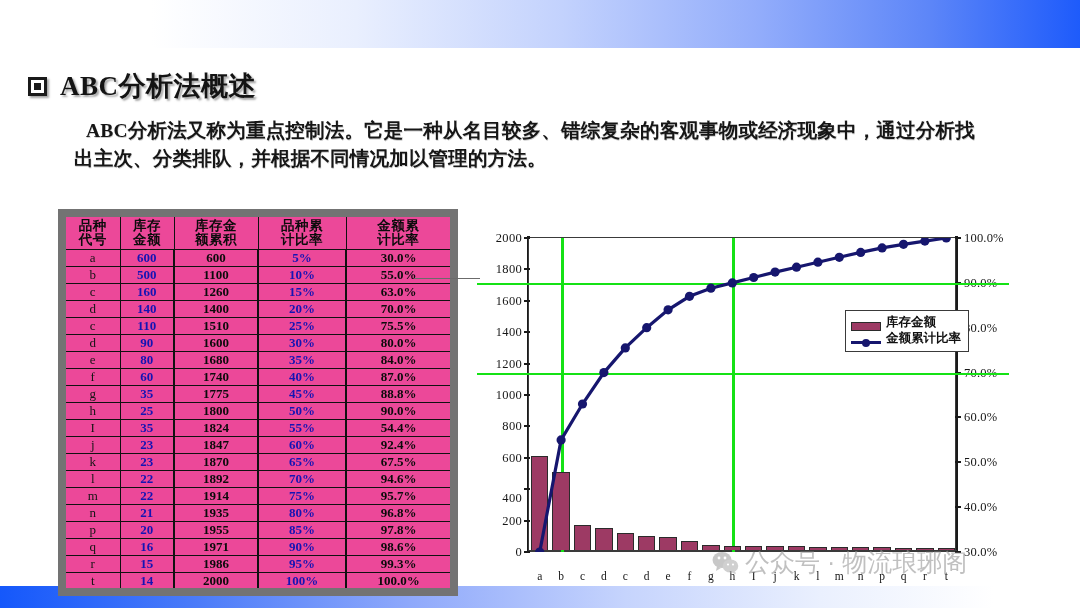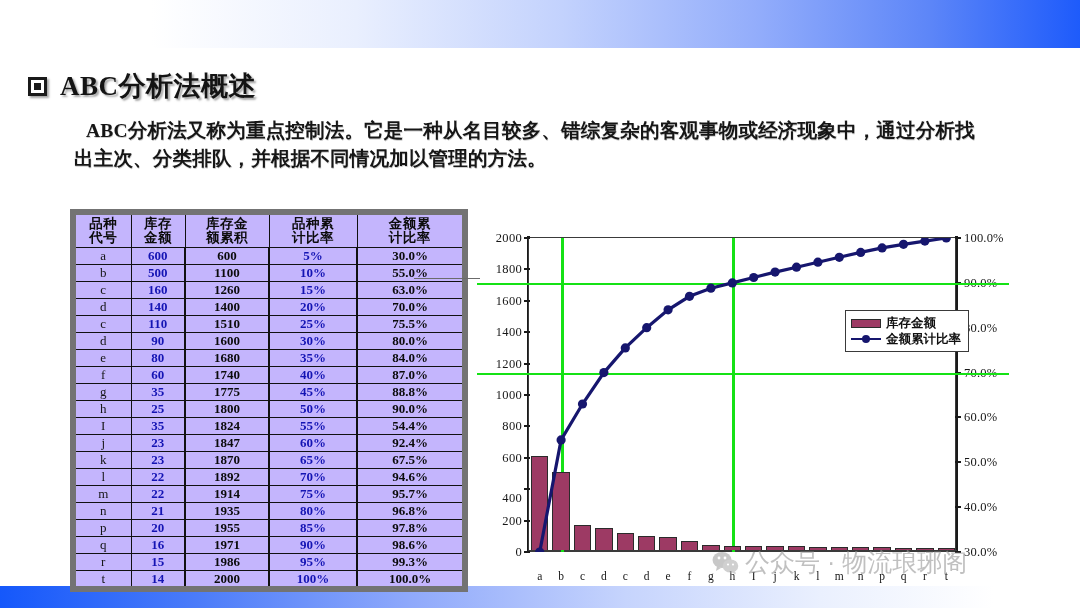--- a/index.html
+++ b/index.html
@@ -47,24 +47,24 @@
   .para {
     position: absolute; left: 86px; top: 117px; width: 960px;
     font-size: 19.5px; font-weight: bold; color: #161616;
     line-height: 1.42; letter-spacing: 0.2px;
     text-shadow: 0.5px 0.5px 0 rgba(160,160,160,0.5);
   }
   .para .ln2 { display: block; margin-left: -12px; }
 
   
   .abc-table {
-    position: absolute; left: 70px; top: 209px;
+    position: absolute; left: 58px; top: 209px;
     border-collapse: collapse;
-    background: #c4b5fd;
-    border: 6px solid #737373;
+    background: #ec4899;
+    border: 8px solid #737373;
     font-family: "Liberation Serif", "DejaVu Serif", serif;
   }
   .abc-table th, .abc-table td {
     border: 1px solid #111;
     text-align: center;
     font-size: 13px;
     line-height: 1.02;
     padding: 1px 2px;
     white-space: nowrap;
   }
@@ -149,21 +149,21 @@
     transform: translateX(-50%);
     font-family: "Liberation Serif", serif;
   }
 
   
   .legend {
     position: absolute; left: 316px; top: 72px;
     border: 1px solid #3a3a3a; background: #ffffff;
     padding: 4px 7px 4px 5px;
   }
-  .legend-row { display: flex; align-items: center; gap: 5px; height: 16px; }
+  .legend-row { display: flex; align-items: flex-end; gap: 5px; height: 16px; }
   .swatch-bar {
     width: 30px; height: 9px; background: #9d3a64; border: 1px solid #2b2b2b;
   }
   .swatch-line {
     width: 30px; height: 9px; position: relative;
   }
   .swatch-line::before {
     content: ""; position: absolute; left: 0; top: 3px; width: 30px; height: 2.5px;
     background: #16166e;
   }

